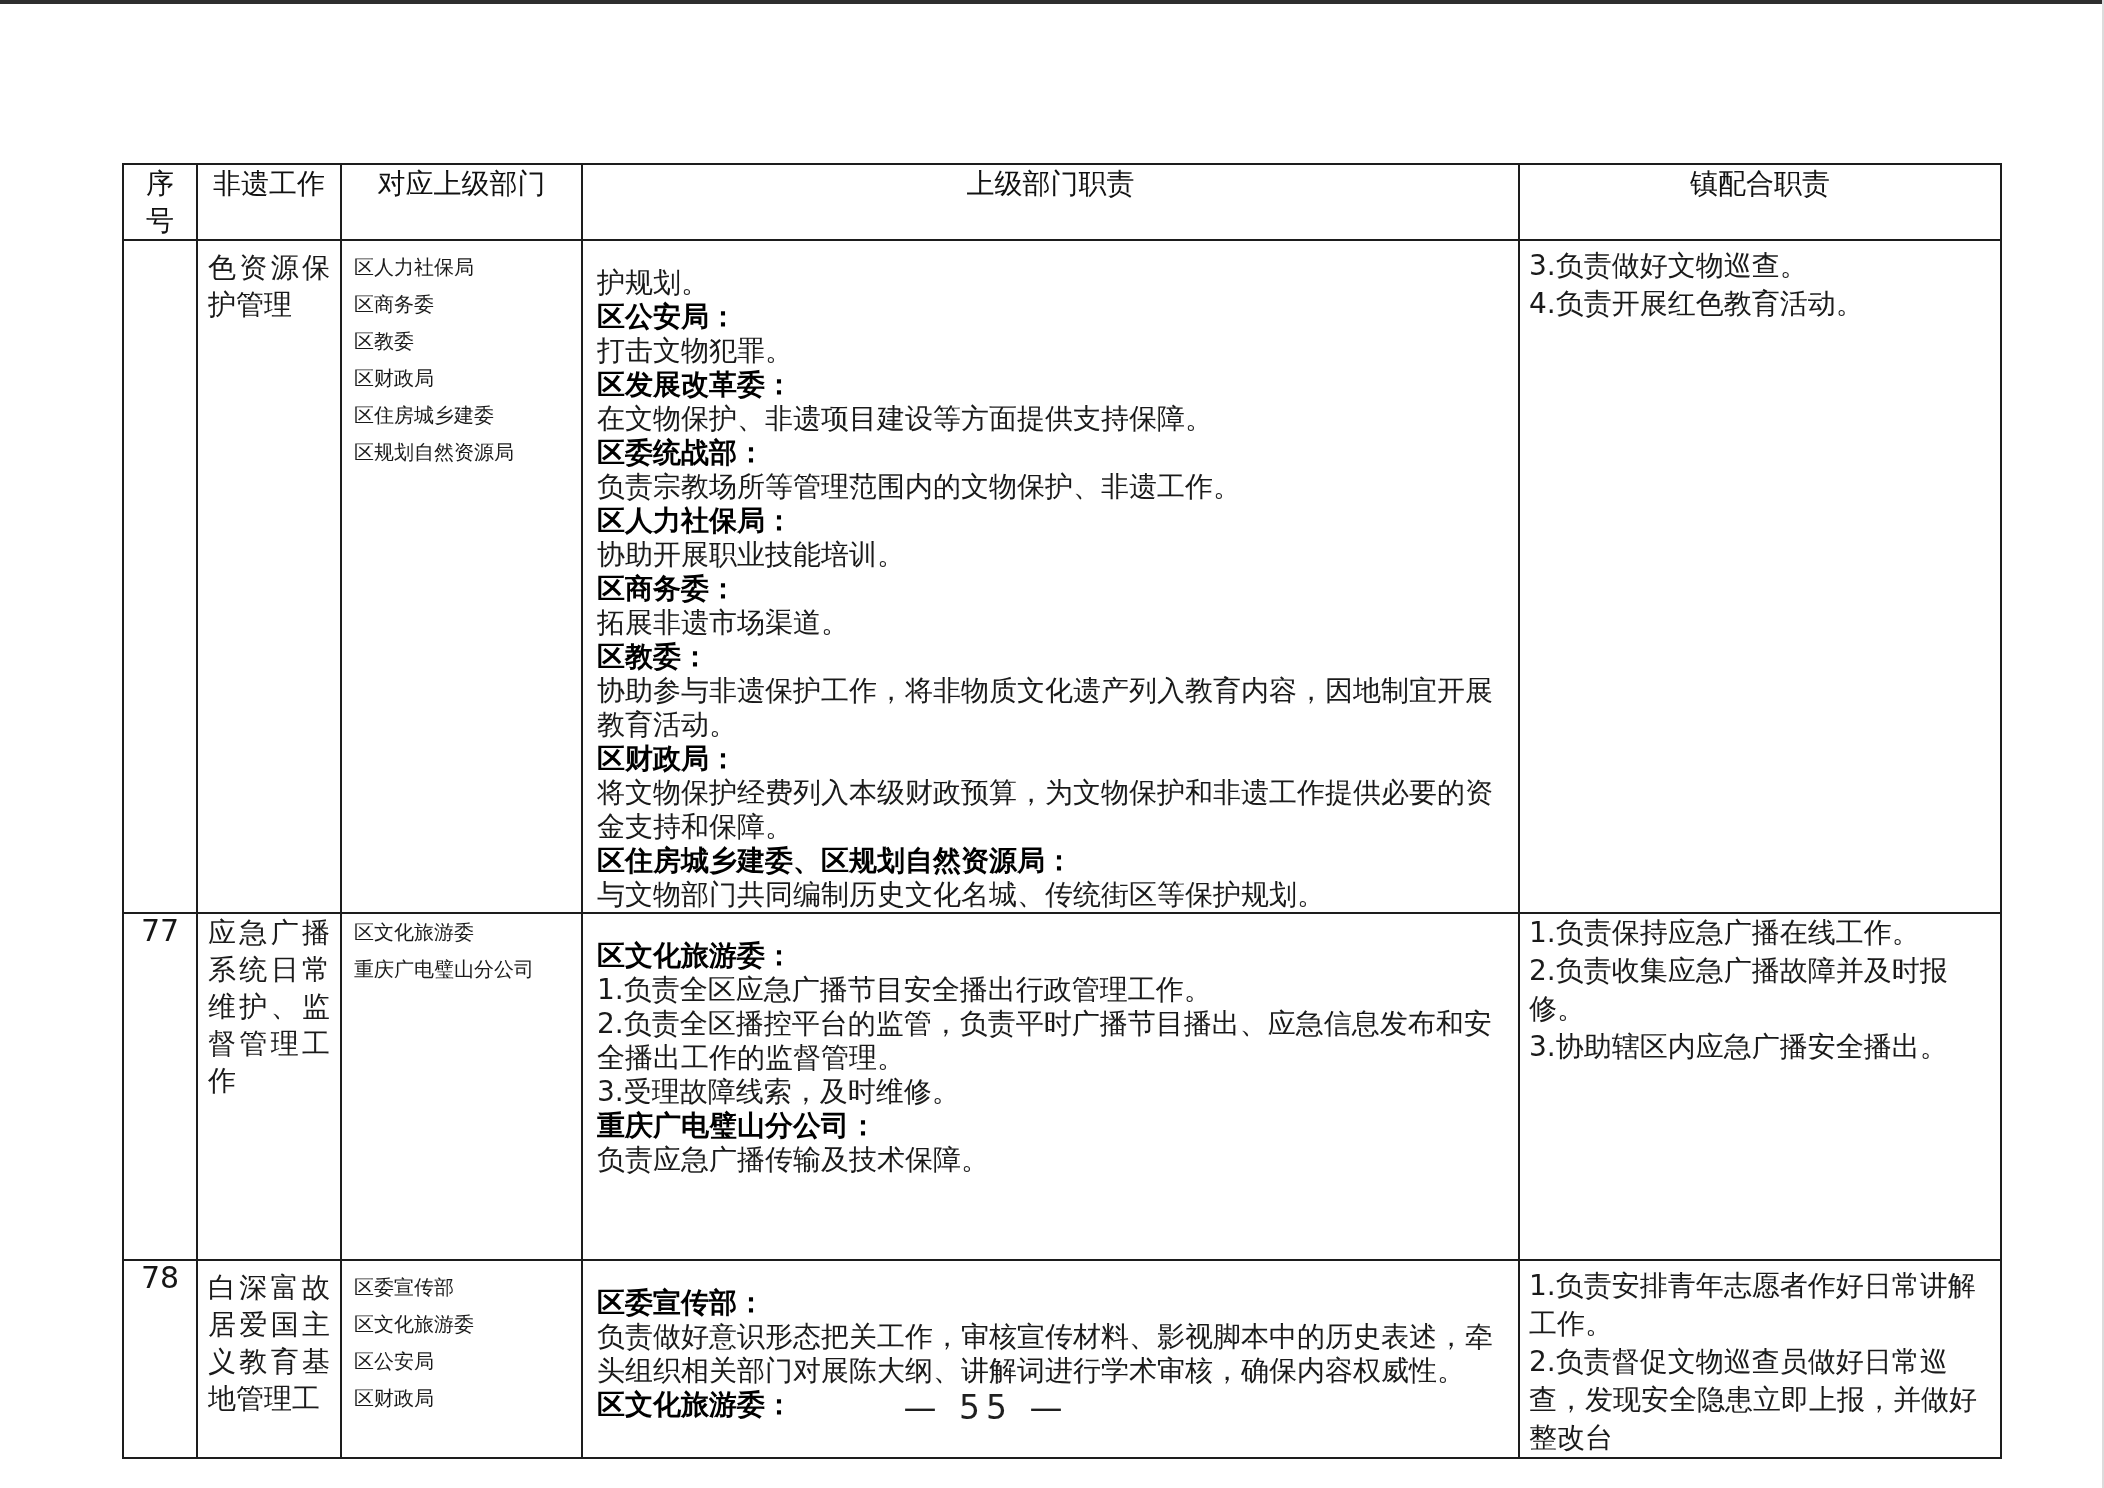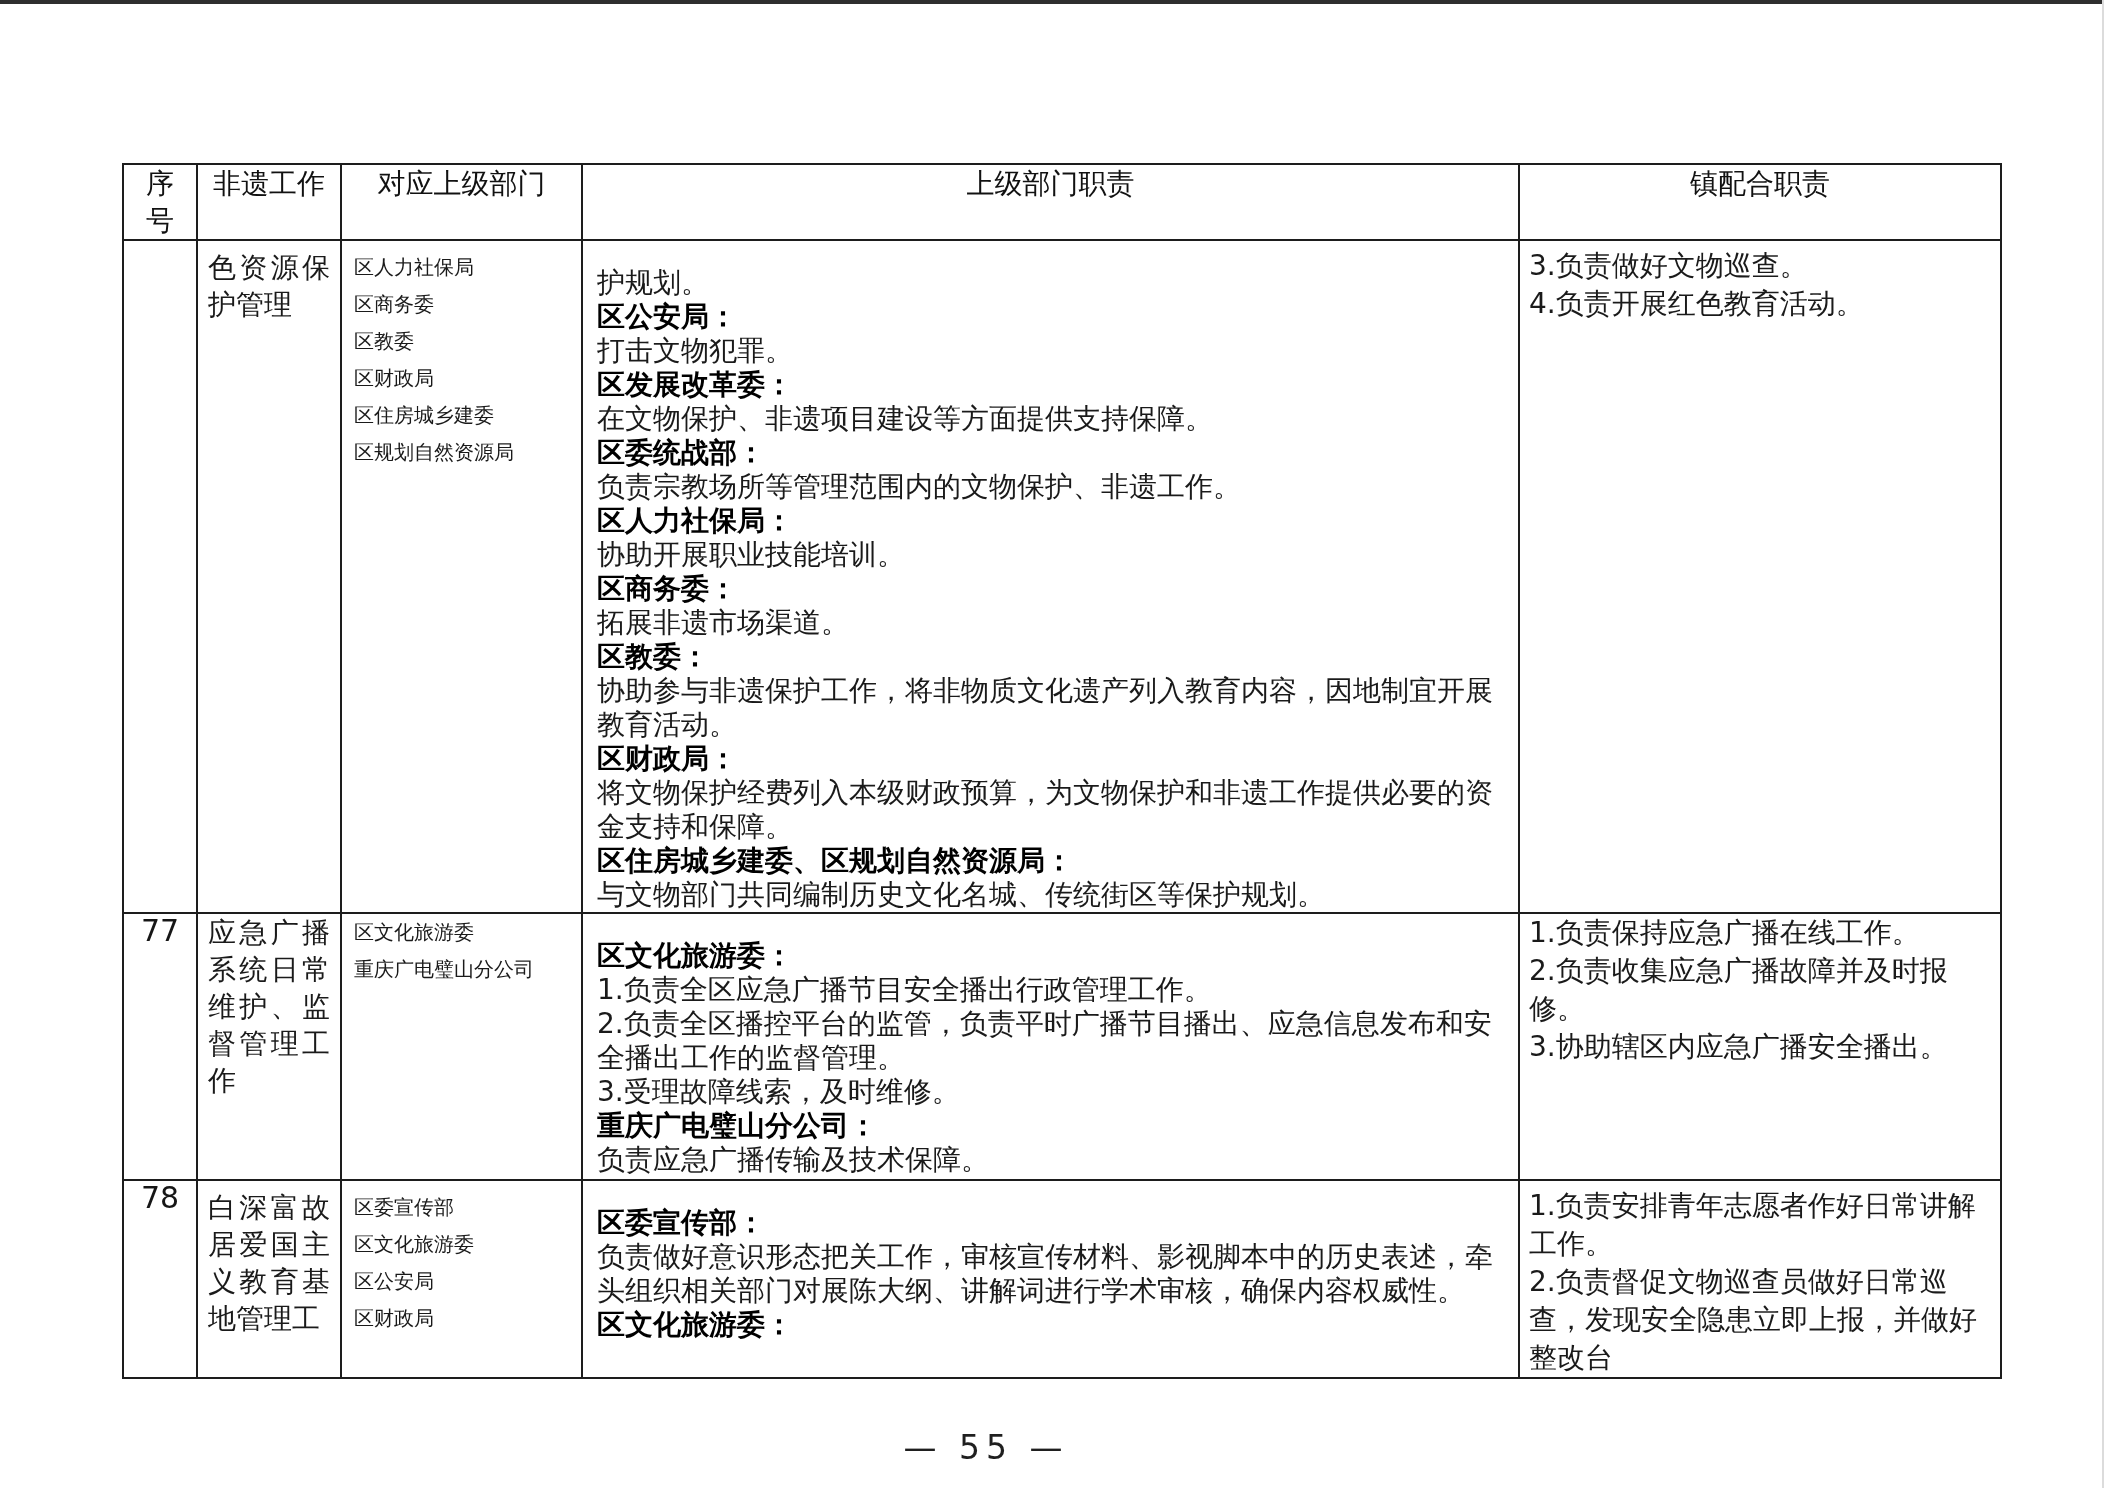--- a/index.html
+++ b/index.html
@@ -13,21 +13,21 @@
 
   table.doc {
     position:absolute; left:122px; top:163px; width:1878px;
     border-collapse:collapse; table-layout:fixed;
   }
   table.doc th, table.doc td {
     border:2px solid #1d1d1d; padding:0; vertical-align:top; overflow:hidden;
   }
   tr.hdr  { height:75px; }
   tr.r0   { height:535px;margin-top:44px; }
-  tr.r1   { height:267px; }
+  tr.r1   { height:347px; }
   tr.r2   { height:150px; }
 
   th {
     font-weight:400; font-size:28px; line-height:37px;
     text-align:center; vertical-align:middle; white-space:pre-line; color:#111;
   }
 
   td.middle { vertical-align:middle; }
 
   .seq-inner  { text-align:center; font-size:30px; line-height:34px; padding-top:2px; }
@@ -44,21 +44,21 @@
 
   .duty-inner { padding:25px 12px 0 14px; font-size:28px; line-height:34px; color:#1a1a1a; }
   .town-inner { padding:6px 12px 0 9px;  font-size:28px; line-height:38px; color:#1a1a1a; }
   td.middle .town-inner { padding-top:0; }
 
   .line { }
   .line.bold { font-weight:700; color:#000; }
 
   .pageno {
     position:absolute; top:1388px; left:0; width:1972px;
-    text-align:center; font-size:33px; color:#1f1f1f; letter-spacing:6px;margin-top:40px;
+    text-align:center; font-size:33px; color:#1f1f1f; letter-spacing:6px;
   }
 </style>
 </head>
 <body>
 
 <div class="page">
   <div class="top-bar"></div>
   <div class="right-edge"></div>
 
   <table class="doc">

